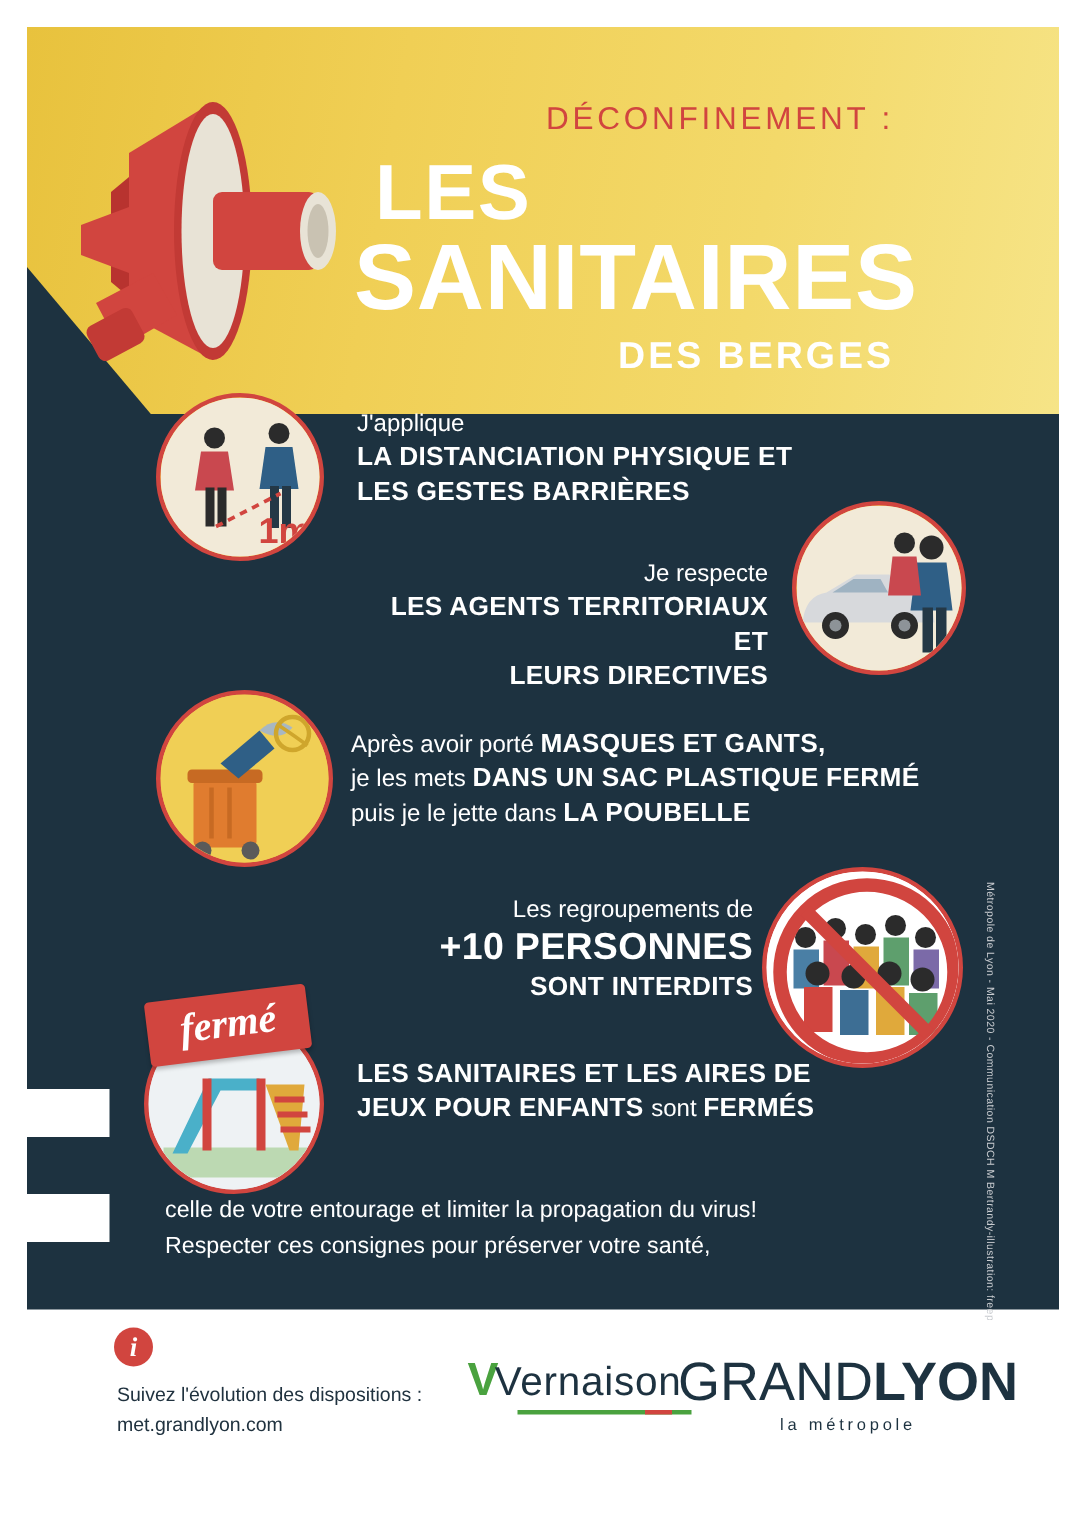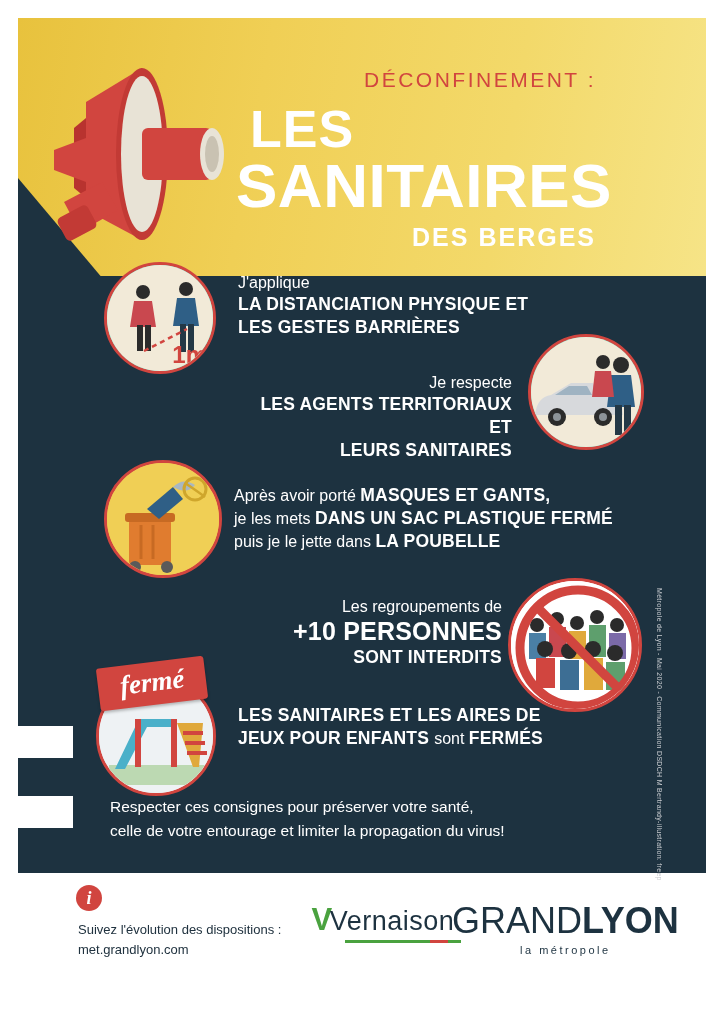--- a/index.html
+++ b/index.html
@@ -68,21 +68,21 @@
   .rule-text { position: absolute; color: #ffffff; line-height: 1.32; }
   .rule-text .lt { font-weight: normal; font-size: 16px; }
   .rule-text .bd { font-weight: bold; font-size: 17.5px; letter-spacing: 0.2px; }
 
   
   .circ {
     position: absolute;
     border-radius: 50%;
     border: 3px solid #d1453f;
     overflow: hidden;
-    background: #5eead4;
+    background: #fde047;
   }
   .circ.yellow { background: #f0cf55; border-color: #d1453f; }
   .circ.plain { border: 3px solid #d1453f; background: #ffffff; }
 
   
   .footer { position: absolute; left: 0; top: 880px; width: 724px; height: 130px; background:#fff; }
   .info-badge {
     position: absolute; left: 76px; top: 5px;
     width: 26px; height: 26px; border-radius: 50%;
     background: #d1453f; color: #fff; font-weight: bold;
@@ -212,21 +212,21 @@
       <rect x="84" y="68" width="7" height="30" fill="#243846"></rect>
       <rect x="93" y="68" width="7" height="30" fill="#243846"></rect>
 
       <circle cx="72" cy="25" r="7" fill="#2b2b2b"></circle>
       <path d="M64 34 h16 l3 26 h-22 z" fill="#c9484f"></path>
     </svg>
   </div>
   <div class="rule-text" style="left:236px; top:372px; width:276px; text-align:right;">
     <div class="lt">Je respecte</div>
     <div class="bd">LES AGENTS TERRITORIAUX ET</div>
-    <div class="bd">LEURS SANITAIRES</div>
+    <div class="bd">LEURS DIRECTIVES</div>
   </div>
 
   <div class="circ yellow" style="left:104px; top:460px; width:118px; height:118px;">
     <svg viewBox="0 0 118 118" width="118" height="118">
       <rect width="118" height="118" fill="#f0cf55"></rect>
 
       <rect x="22" y="56" width="42" height="46" rx="4" fill="#e07c2f"></rect>
       <rect x="18" y="50" width="50" height="9" rx="3" fill="#c76a23"></rect>
       <line x1="34" y1="62" x2="34" y2="96" stroke="#c76a23" stroke-width="3"></line>
       <line x1="46" y1="62" x2="46" y2="96" stroke="#c76a23" stroke-width="3"></line>
@@ -300,22 +300,22 @@
   </div>
   <div class="ribbon" style="left:98px; top:662px;">fermé</div>
   <div class="rule-text" style="left:238px; top:704px; width:360px;">
     <div class="bd">LES SANITAIRES ET LES AIRES DE</div>
     <div>
       <span class="bd">JEUX POUR ENFANTS </span><span class="lt">sont </span><span class="bd">FERMÉS</span>
     </div>
   </div>
 
   <div class="closing">
+    <div>celle de votre entourage et limiter la propagation du virus!</div>
     <div>Respecter ces consignes pour préserver votre santé,</div>
-    <div>celle de votre entourage et limiter la propagation du virus!</div>
   </div>
 
   <div class="credit">Métropole de Lyon - Mai 2020 - Communication DSDCH M Bertrandy-illustration: freepik</div>
 
   <div class="edge-box" style="top:726px;"></div>
   <div class="edge-box" style="top:796px;"></div>
 
   <div class="footer">
     <div class="info-badge">i</div>
     <div class="info-text">

